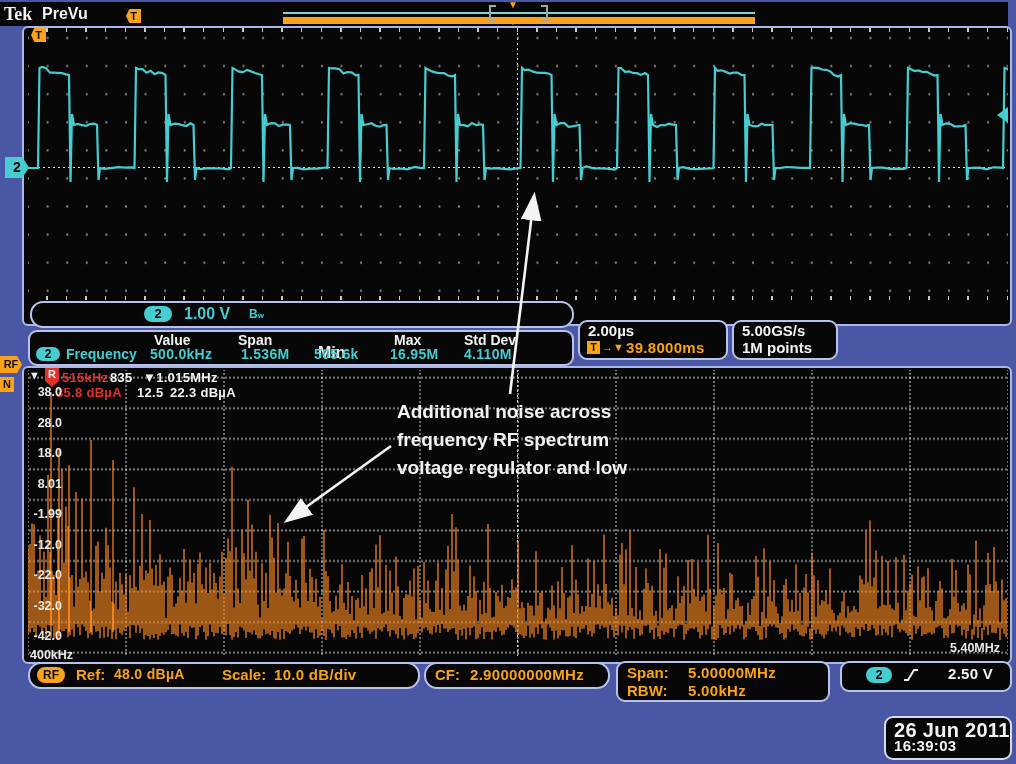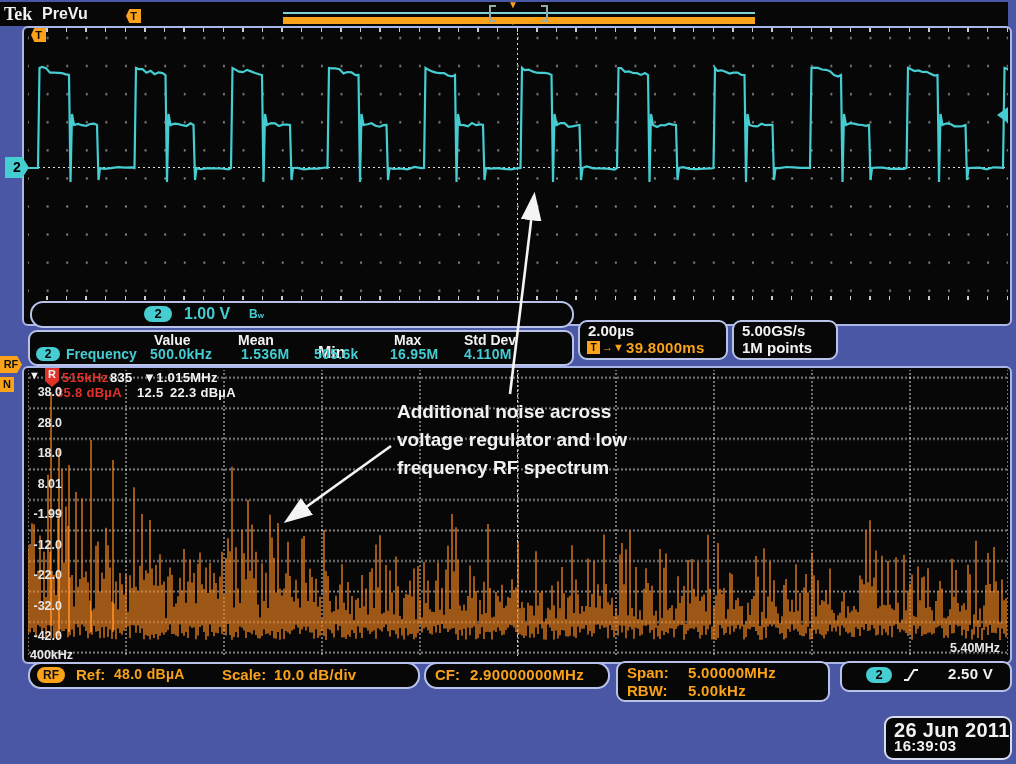--- a/index.html
+++ b/index.html
@@ -66,21 +66,21 @@
 <div class="abs" style="left:997px;top:107px;width:11px;height:16px;background:#45cdd2;clip-path:polygon(0 50%,100% 0,100% 100%);"></div>
 
 <div class="abs pill" style="left:30px;top:301px;width:540px;height:23px;">
   <span class="badge" style="position:absolute;left:112px;top:3px;width:28px;height:16px;font-size:13px;line-height:16px;">2</span>
   <span class="teal b" style="position:absolute;left:152px;top:2px;font-size:16px;">1.00 V</span>
   <span class="teal" style="position:absolute;left:217px;top:4px;font-size:12px;font-weight:bold;"><span>B</span><span style="font-size:8px;">w</span></span>
 </div>
 
 <div class="abs box" style="left:28px;top:330px;width:542px;height:32px;">
   <span class="wht b abs" style="left:124px;top:0;font-size:14px;">Value</span>
-  <span class="wht b abs" style="left:208px;top:0;font-size:14px;">Mean</span>
+  <span class="wht b abs" style="left:208px;top:0;font-size:14px;">Span</span>
   <span class="wht b abs" style="left:288px;top:12px;font-size:16px;">Min</span>
   <span class="wht b abs" style="left:364px;top:0;font-size:14px;">Max</span>
   <span class="wht b abs" style="left:434px;top:0;font-size:14px;">Std Dev</span>
   <span class="badge abs" style="left:6px;top:15px;width:24px;height:14px;font-size:12px;line-height:14px;">2</span>
   <span class="teal b abs" style="left:36px;top:14px;font-size:14px;">Frequency</span>
   <span class="teal b abs mono" style="left:120px;top:14px;font-size:14px;">500.0kHz</span>
   <span class="teal b abs mono" style="left:204px;top:14px;font-size:14px;margin-left:7px;">1.536M</span>
   <span class="teal b abs mono" style="left:284px;top:14px;font-size:14px;">505.6k</span>
   <span class="teal b abs mono" style="left:360px;top:14px;font-size:14px;">16.95M</span>
   <span class="teal b abs mono" style="left:434px;top:14px;font-size:14px;">4.110M</span>
@@ -126,22 +126,22 @@
     <span class="lbl" style="position: absolute; right: 2px; top: 167.75px;">-12.0</span>
     <span class="lbl" style="position: absolute; right: 2px; top: 198.3px;">-22.0</span>
     <span class="lbl" style="position: absolute; right: 2px; top: 228.85px;">-32.0</span>
     <span class="lbl" style="position: absolute; right: 2px; top: 259.4px;">-42.0</span>
   </div>
 <span class="abs lbl" style="left:30px;top:648px;">400kHz</span>
 <span class="abs lbl" style="left:950px;top:641px;">5.40MHz</span>
 
 <div class="abs wht b" style="left:397px;top:398px;font-size:19px;line-height:28px;">
   <div>Additional noise across</div>
+  <div>frequency RF spectrum</div>
   <div>voltage regulator and low</div>
-  <div>frequency RF spectrum</div>
 </div>
 <svg class="abs" style="left:0;top:0;z-index:50;pointer-events:none;" width="1016" height="764">
   <defs>
     <marker id="ah" markerWidth="12" markerHeight="10" refX="9" refY="4" orient="auto">
       <path d="M0,0 L11,4 L0,8 Z" fill="#f4f4f4"></path>
     </marker>
   </defs>
   <line x1="510" y1="394" x2="534" y2="197" stroke="#f4f4f4" stroke-width="2.6" marker-end="url(#ah)"></line>
   <line x1="391" y1="446" x2="288" y2="520" stroke="#f4f4f4" stroke-width="2.6" marker-end="url(#ah)"></line>
 </svg>

